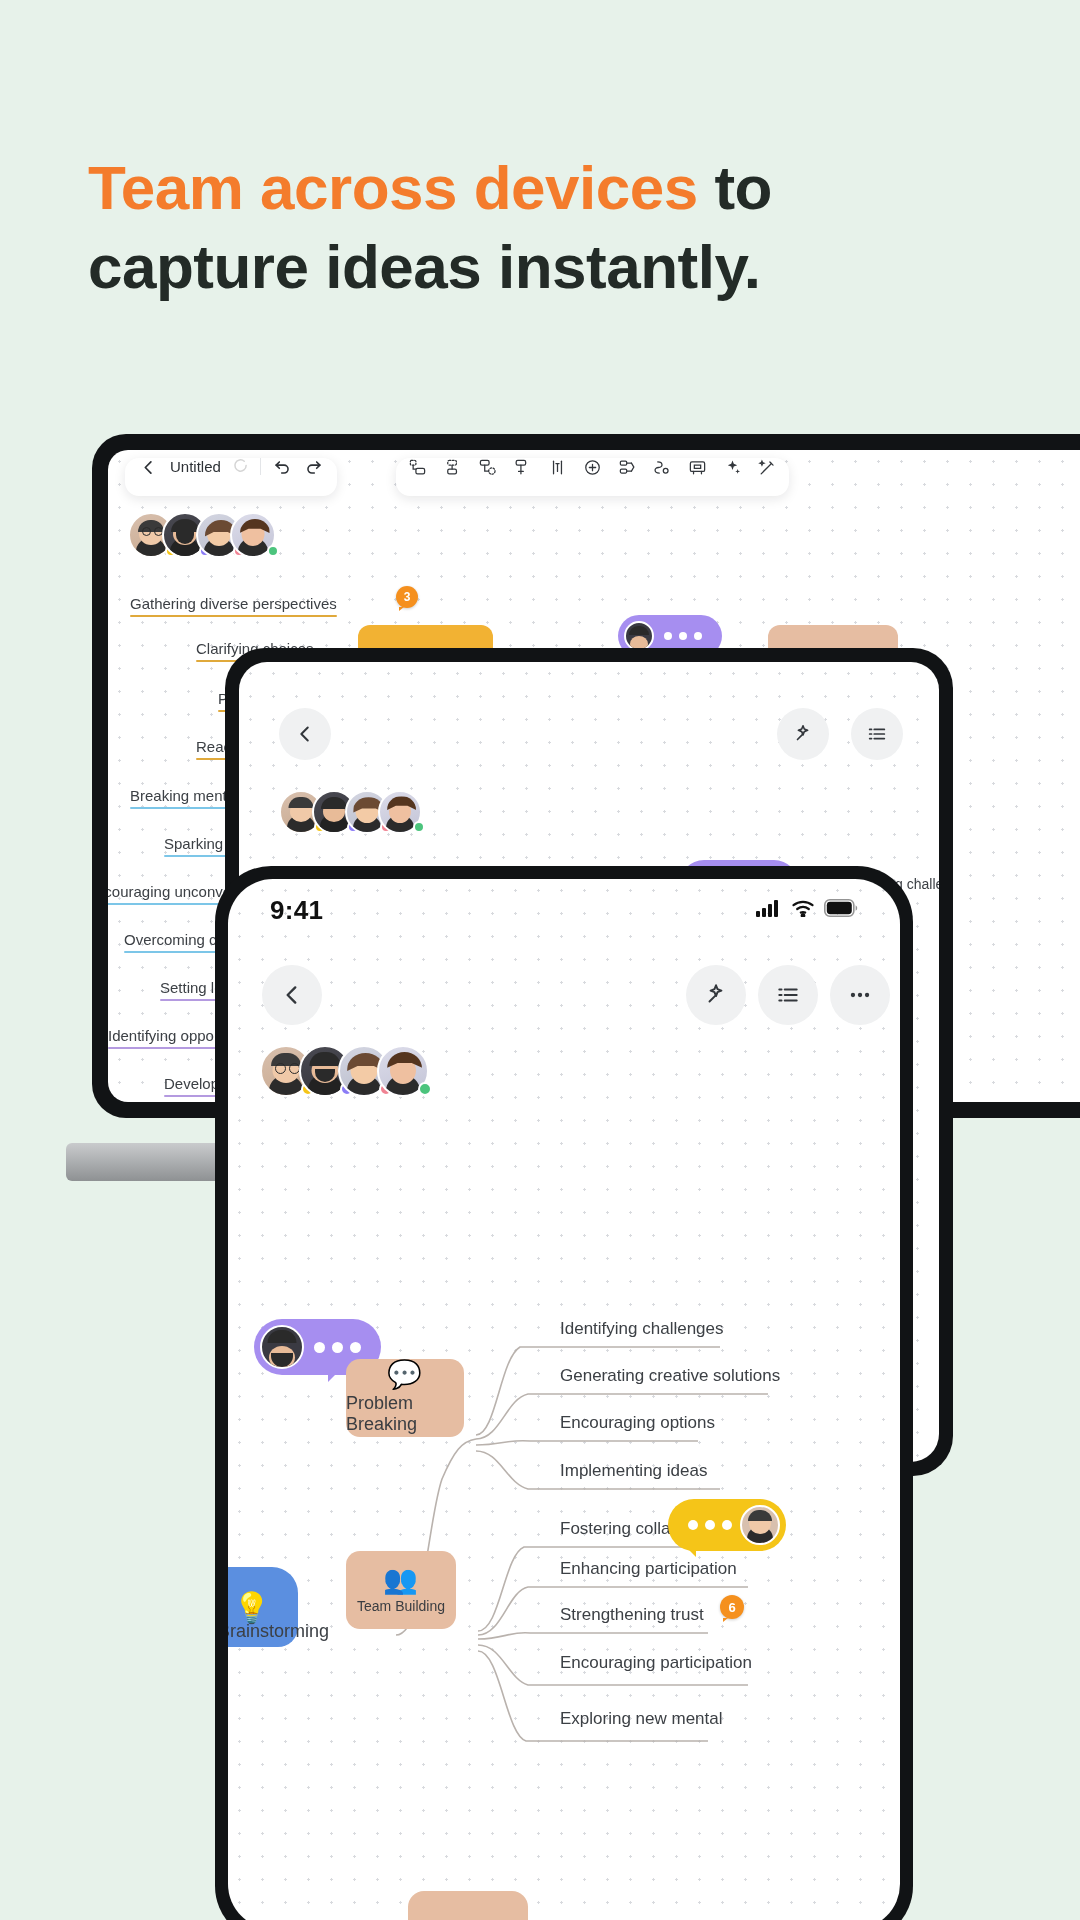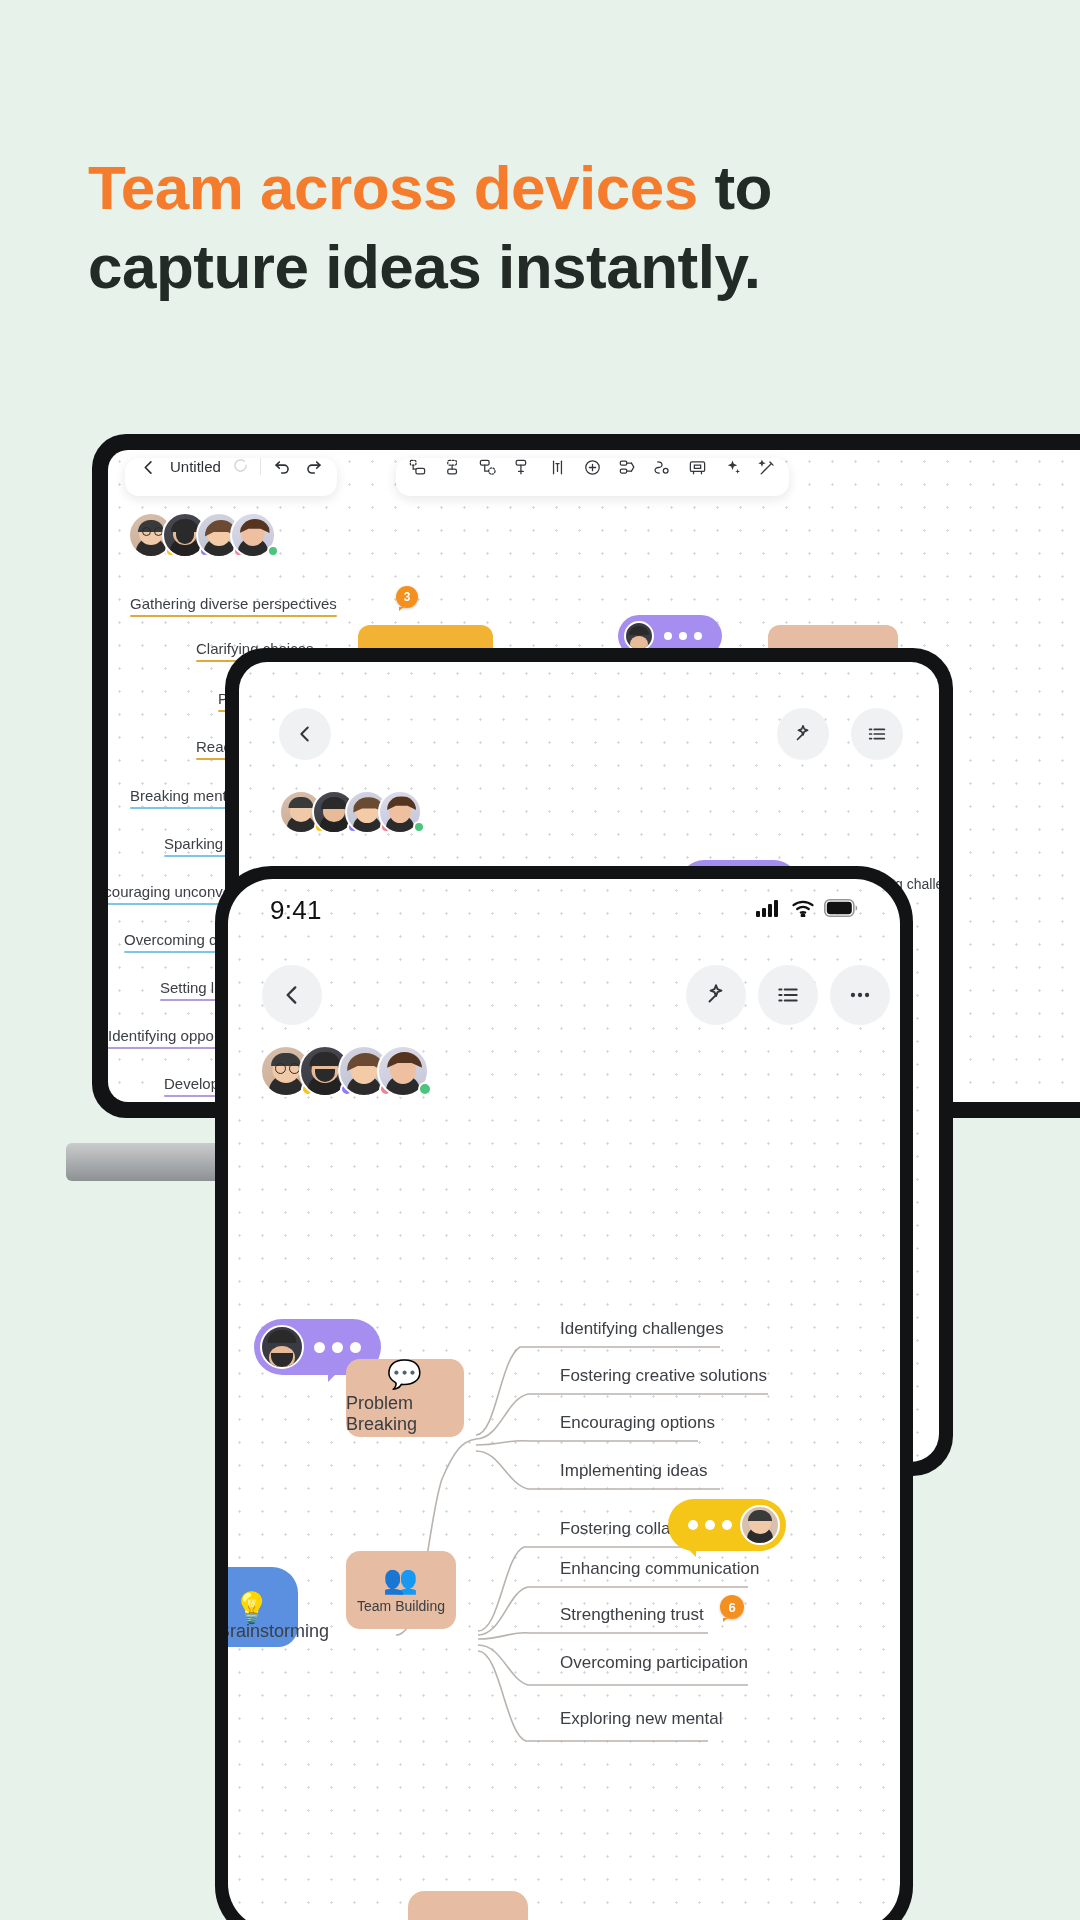--- a/index.html
+++ b/index.html
@@ -97,21 +97,21 @@
 
   
   #phone { left:215px; top:866px; }
   #phone .bezel { border-radius:56px; padding:13px; }
   #phone .screen { width:672px; height:1050px; border-radius:45px; }
   .statusbar {
     position:absolute; left:0; top:0; width:100%; height:62px;
     display:flex; align-items:center; justify-content:space-between;
     padding:0 42px; z-index:6;
   }
-  .statusbar .time { font-size:26px; font-weight:400; color:#111; letter-spacing:.3px; }
+  .statusbar .time { font-size:26px; font-weight:700; color:#111; letter-spacing:.3px; }
   .statusbar .icons { display:flex; align-items:center; gap:9px; }
 
   
   #tablet2 { left:225px; top:648px; }
   #tablet2 .bezel { border-radius:40px; padding:14px; }
   #tablet2 .screen { width:700px; height:800px; border-radius:28px; }
 
   svg.connector { position:absolute; left:0; top:0; overflow:visible; pointer-events:none; }
 </style>
 </head>
@@ -554,28 +554,28 @@
             <path d="M330 610 H 492"></path>
           <path d="M330 668 H 470"></path>
             <path d="M330 708 H 520"></path>
           <path d="M330 754 H 480"></path>
             <path d="M330 806 H 520"></path>
           <path d="M330 862 H 480"></path>
         </g>
       </svg>
 
       <div class="leaf" style="left:332px;top:440px;font-size:17px">Identifying challenges</div>
-      <div class="leaf" style="left:332px;top:487px;font-size:17px">Fostering creative solutions</div>
+      <div class="leaf" style="left:332px;top:487px;font-size:17px">Generating creative solutions</div>
       <div class="leaf" style="left:332px;top:534px;font-size:17px">Encouraging options</div>
       <div class="leaf" style="left:332px;top:582px;font-size:17px">Implementing ideas</div>
       <div class="leaf" style="left:332px;top:640px;font-size:17px">Fostering collaboration</div>
-      <div class="leaf" style="left:332px;top:680px;font-size:17px">Enhancing communication</div>
+      <div class="leaf" style="left:332px;top:680px;font-size:17px">Enhancing participation</div>
       <div class="leaf" style="left:332px;top:726px;font-size:17px">Strengthening trust</div>
       <div class="badge" style="left:492px;top:716px;width:24px;height:24px;font-size:13px">6</div>
-      <div class="leaf" style="left:332px;top:774px;font-size:17px">Overcoming participation</div>
+      <div class="leaf" style="left:332px;top:774px;font-size:17px">Encouraging participation</div>
       <div class="leaf" style="left:332px;top:830px;font-size:17px">Exploring new mental</div>
 
       <div class="bubble" style="left:26px;top:440px;background:#a68ef0">
         <span class="av" style="width:44px;height:44px">
           <span class="face" style="display:block;background:#3a3a42;border:2px solid #fff;width:44px;height:44px;border-radius:50%;position:relative;overflow:hidden">
             <span style="position:absolute;left:50%;top:48%;width:26px;height:23px;transform:translateX(-50%);background:#e8bb98;border-radius:50%"></span>
             <span style="position:absolute;left:50%;top:8%;width:29px;height:13px;transform:translateX(-50%);background:#2a2a2a;border-radius:14px 14px 0 0"></span>
             <span style="position:absolute;left:50%;top:66%;width:22px;height:14px;transform:translateX(-50%);background:#2a2a2a;border-radius:0 0 11px 11px"></span>
           </span>
         </span>

